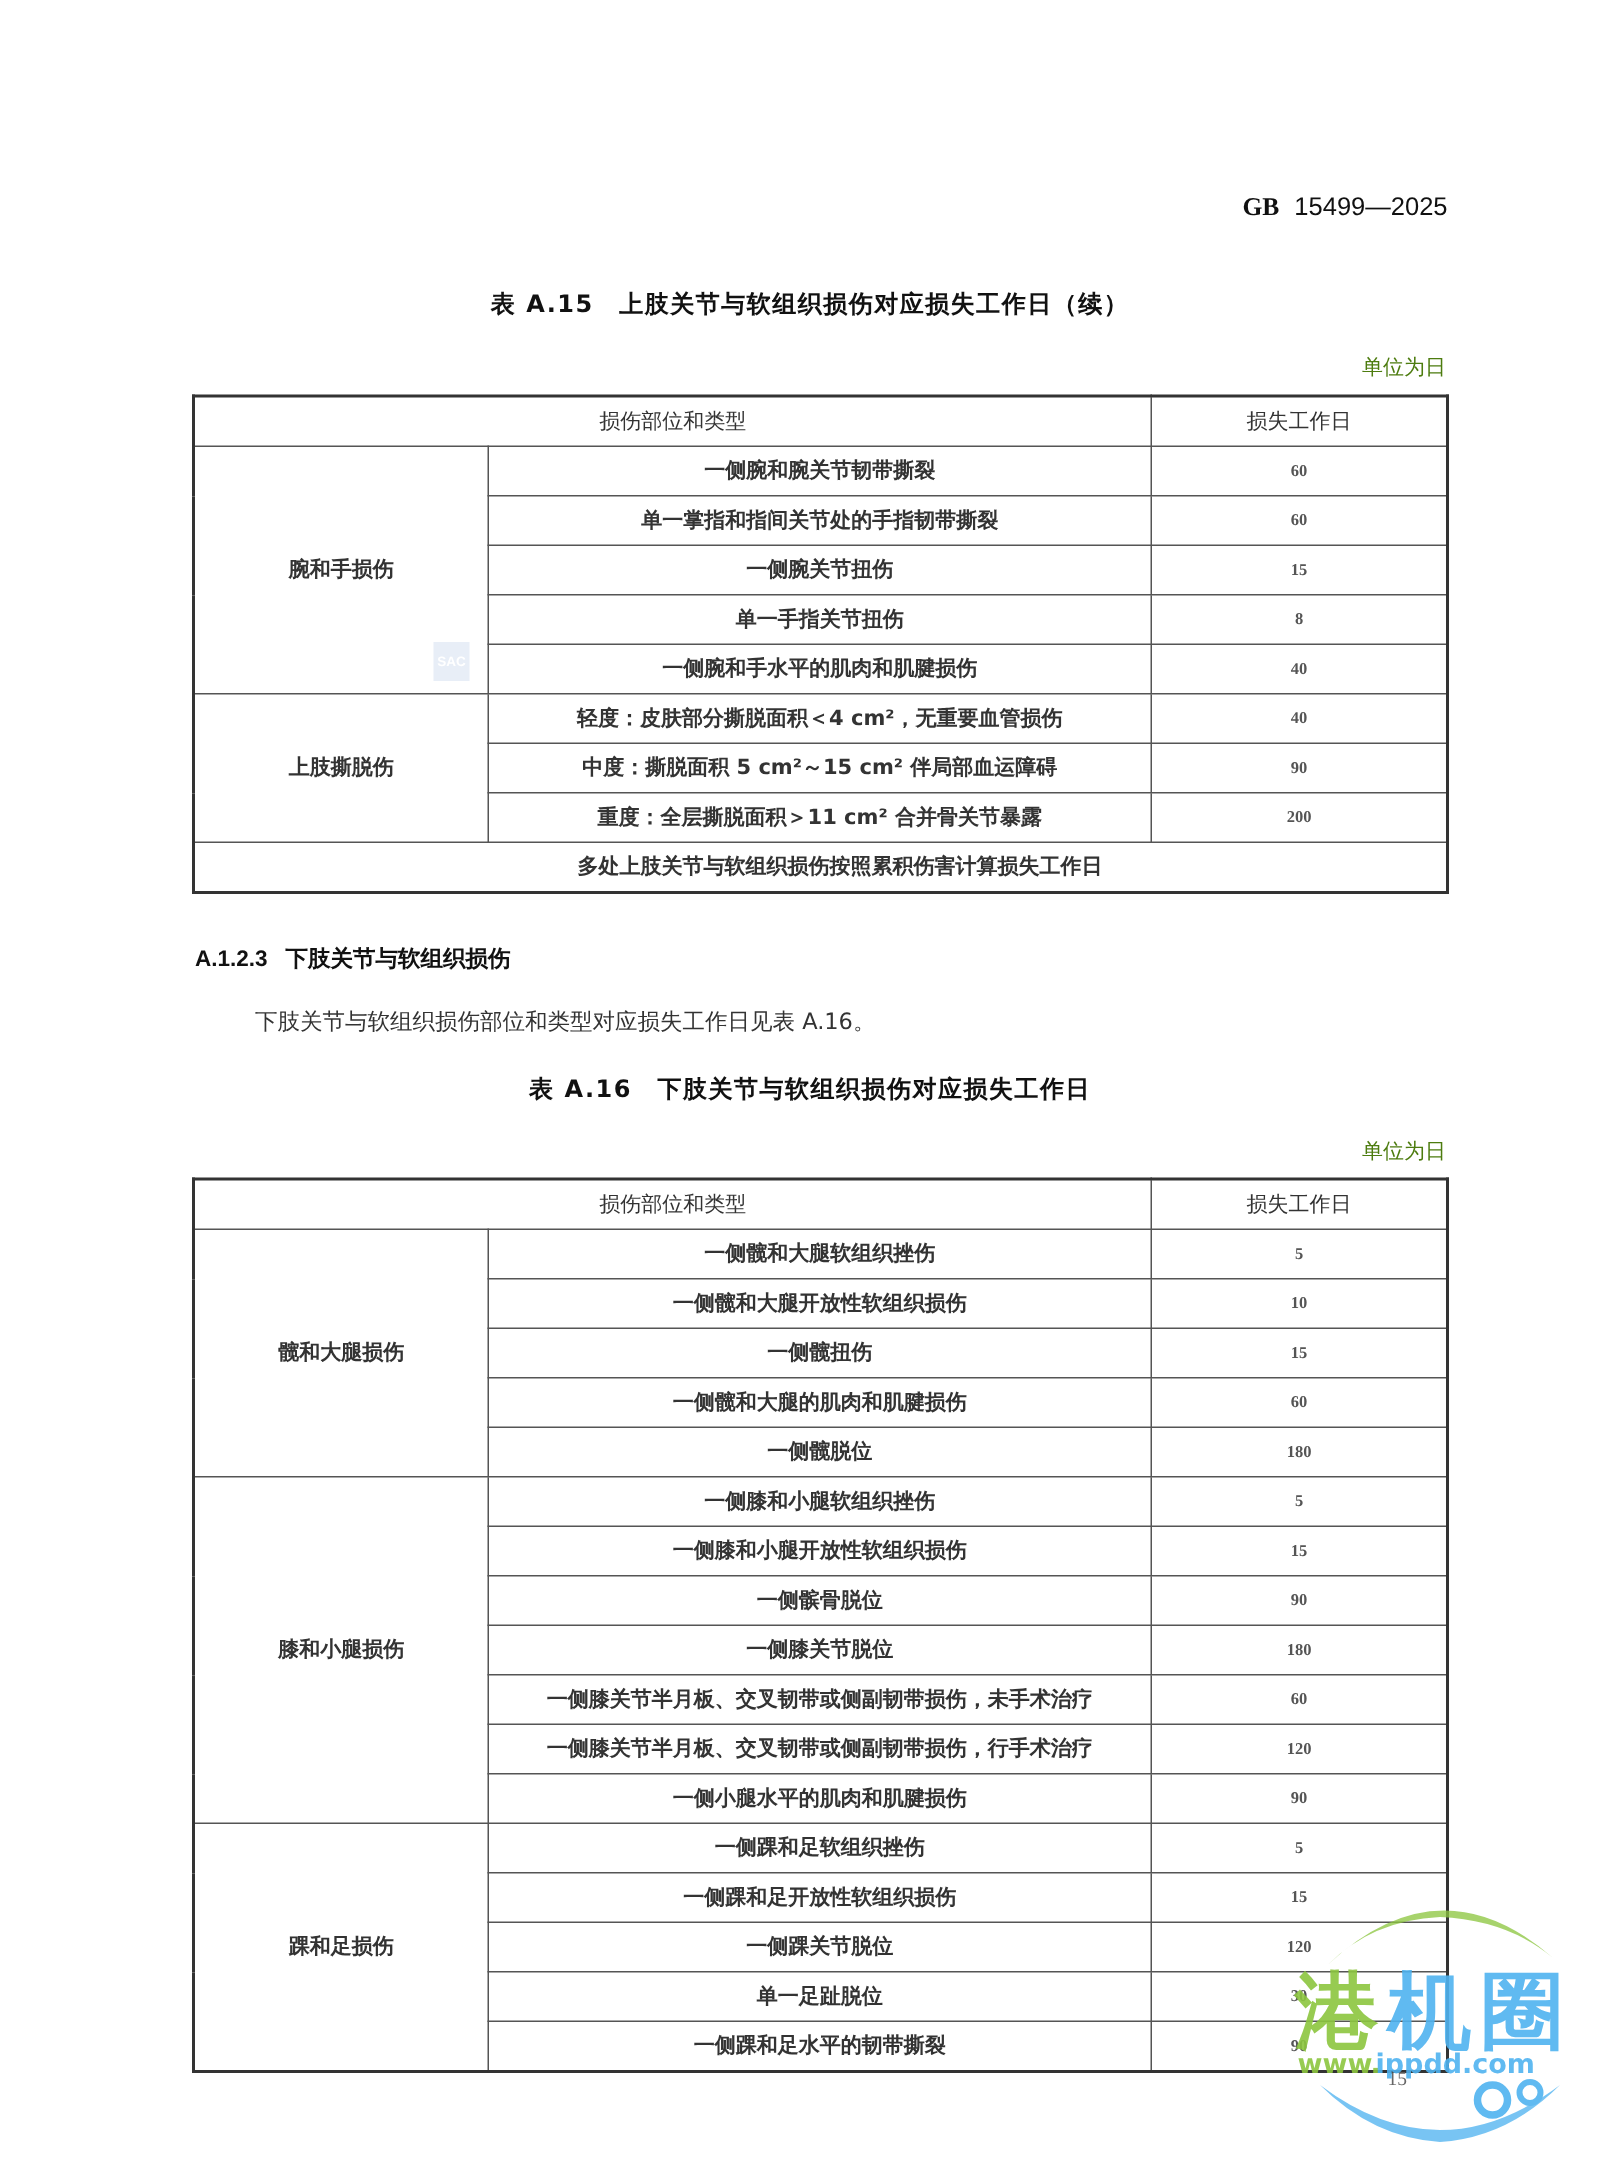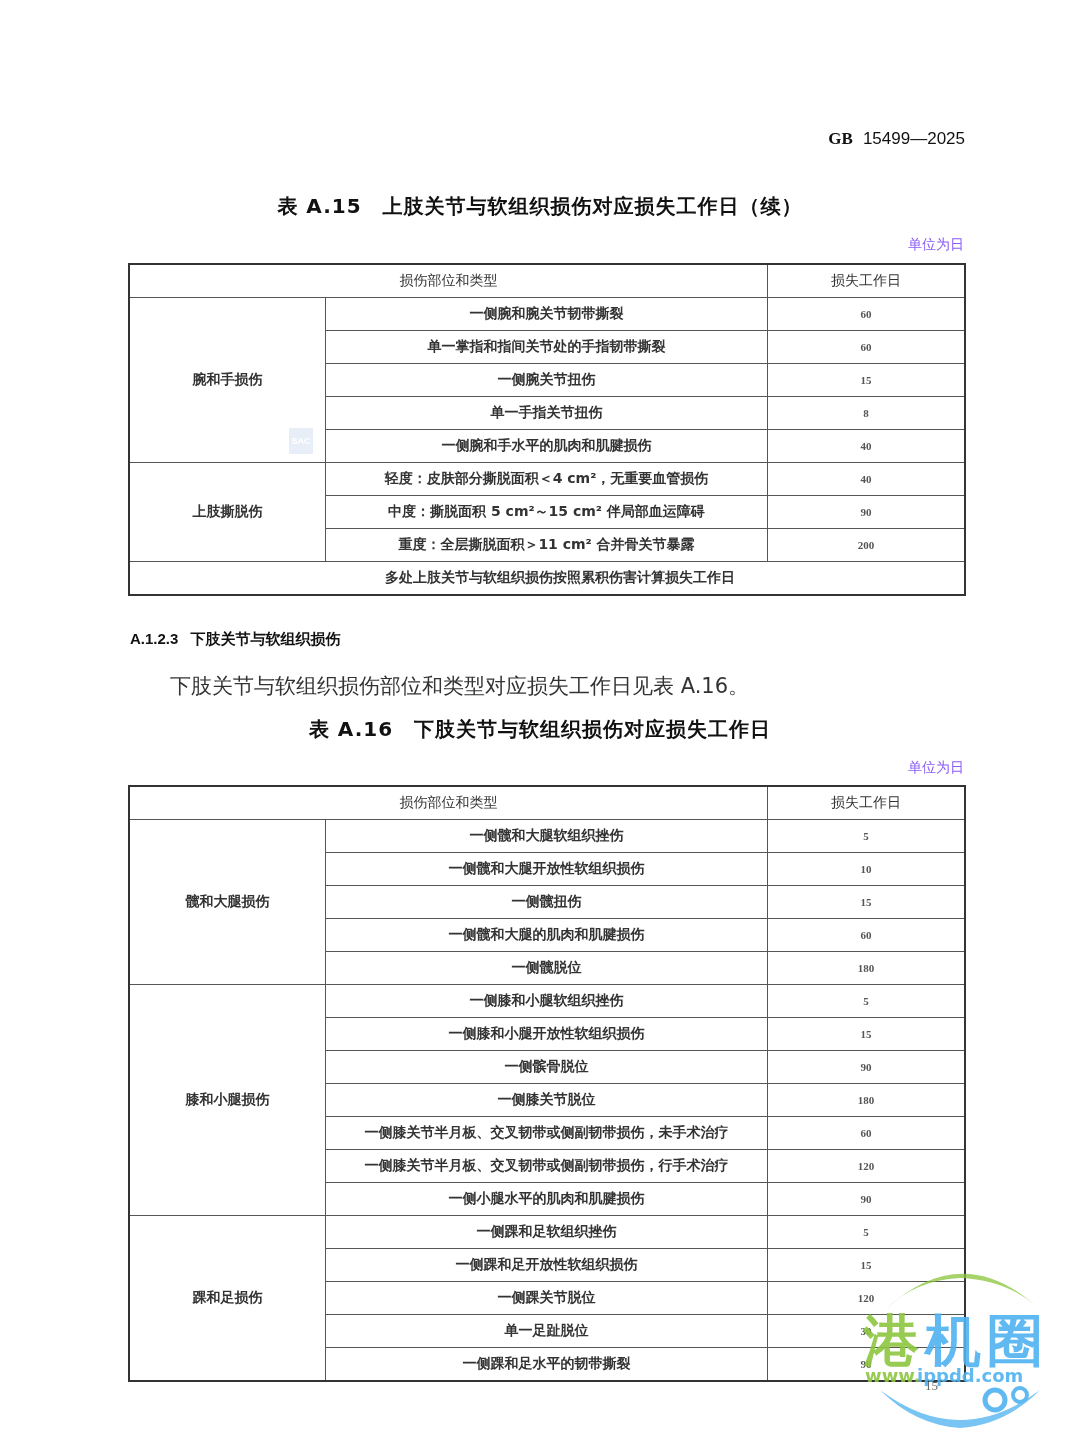--- a/index.html
+++ b/index.html
@@ -2,35 +2,35 @@
 <html><head>
   <meta charset="utf-8">
   <style>
     html, body { margin: 0; padding: 0; background: #ffffff; }
     body { width: 1080px; height: 1440px; position: relative; overflow: hidden;
            font-family: "DejaVu Serif", "Liberation Serif", serif; color: #222; }
     .std-no { position: absolute; top: 128px; right: 115px; font-size: 17px; color: #111; }
     .std-no .gb { font-family: "Liberation Serif", serif; font-weight: bold; margin-right: 10px; }
     .std-no .num { font-family: "Liberation Sans", sans-serif; }
     .caption { position: absolute; left: 0; width: 1080px; text-align: center;
-               font-family: "DejaVu Sans", sans-serif; font-weight: bold; font-size: 20px; color: #111; letter-spacing: 1px; }
-    .unit { position: absolute; right: 116px; font-size: 14px; color: #8b5cf6; font-family: "DejaVu Sans", sans-serif; }
+               font-family: "DejaVu Sans", sans-serif; font-weight: bold; font-size: 16px; color: #111; letter-spacing: 1px; }
+    .unit { position: absolute; right: 116px; font-size: 14px; color: #4d7c0f; font-family: "DejaVu Sans", sans-serif; }
     table.t { position: absolute; left: 128px; width: 838px; border-collapse: collapse; font-size: 14px;
               font-family: "DejaVu Sans", sans-serif; color: #333; }
     table.t td, table.t th { border: 1px solid #555; text-align: center; font-weight: normal; padding: 0; }
     table.t { border: 2px solid #333; }
     table.t th { height: 32px; }
     table.t td { height: 32px; font-weight: bold; }
     td.cat { width: 195px; }
     td.days { width: 196px; color: #555; font-family: "Liberation Serif", serif; font-size: 11px; }
     td.note { text-align: left; padding-left: 26px !important; }
     .section-h { position: absolute; left: 130px; top: 630px; font-size: 15px; font-weight: bold;
                  font-family: "DejaVu Sans", sans-serif; color: #111; }
     .section-h .n { font-family: "Liberation Sans", sans-serif; margin-right: 12px; margin-top: 20px; }
-    .para { position: absolute; left: 170px; top: 672px; font-size: 21px; color: #333; font-family: "DejaVu Sans", sans-serif; }
+    .para { position: absolute; left: 170px; top: 672px; font-size: 15px; color: #333; font-family: "DejaVu Sans", sans-serif; }
     .page-no { position: absolute; left: 925px; top: 1378px; font-size: 13px; color: #666; font-family: "Liberation Serif", serif; }
     .wm-sac { position: absolute; left: 289px; top: 428px; width: 24px; height: 26px; background: #e8eef7;
               color: #fff; font-size: 9px; font-weight: bold; text-align: center; line-height: 26px;
               font-family: "Liberation Sans", sans-serif; }
     .wm-logo { position: absolute; left: 855px; top: 1250px; width: 210px; height: 185px; opacity: 0.9; }
   </style>
 </head>
 <body>
 
 <div class="std-no">

